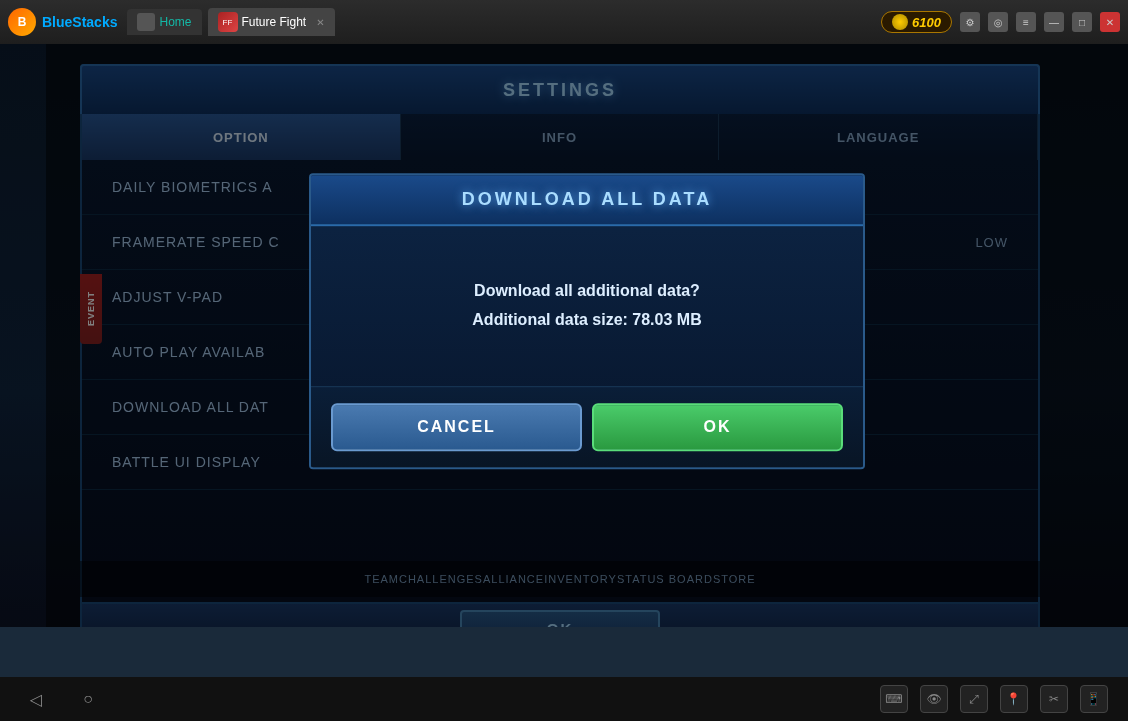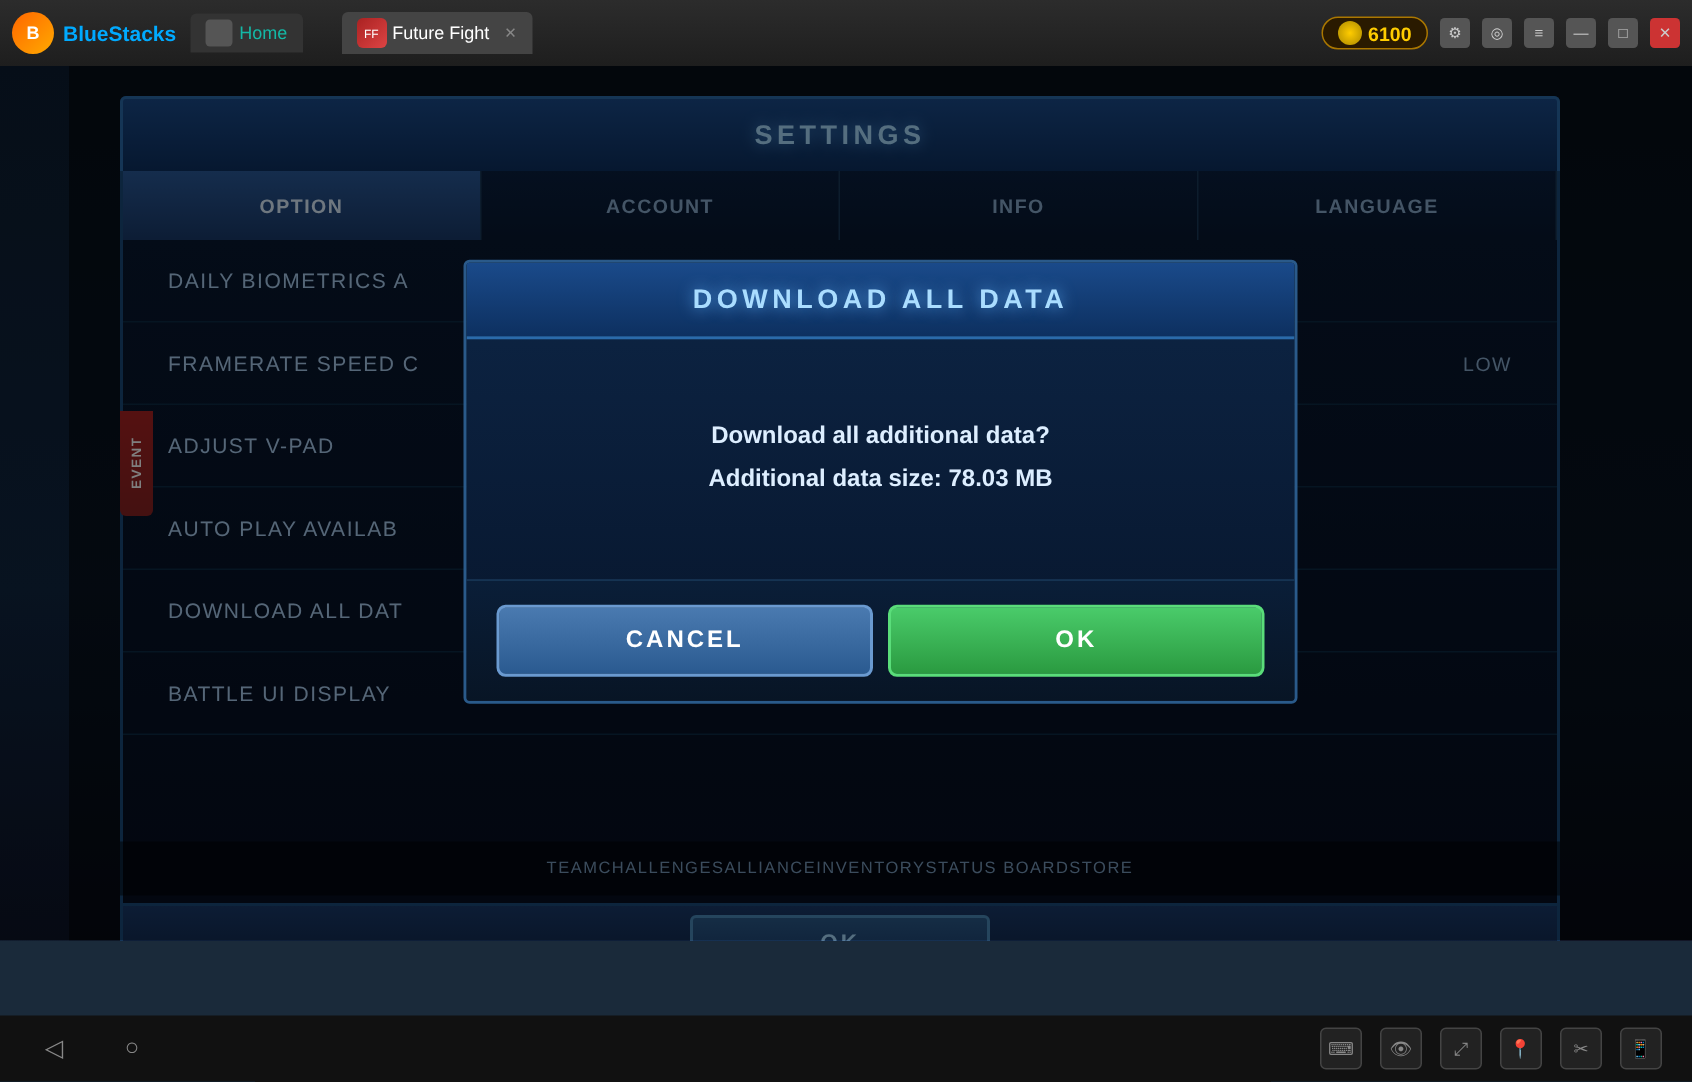--- a/index.html
+++ b/index.html
@@ -60,21 +60,20 @@
     .titlebar-tab .tab-icon {
       width: 18px;
       height: 18px;
       background: #555;
       border-radius: 3px;
     }
 
     .titlebar-tab.active {
       background: #444;
       color: white;
-      margin-left: 20px;
     }
 
     .titlebar-tab .game-icon {
       width: 20px;
       height: 20px;
       background: linear-gradient(135deg, #aa2222, #dd4444);
       border-radius: 4px;
       display: flex;
       align-items: center;
       justify-content: center;
@@ -93,20 +92,21 @@
       display: flex;
       align-items: center;
       gap: 4px;
       background: #2a1a00;
       border: 1px solid #aa7700;
       border-radius: 12px;
       padding: 2px 10px;
       color: #ffcc00;
       font-size: 13px;
       font-weight: bold;
+      font-style: italic;
     }
 
     .coin-icon {
       width: 16px;
       height: 16px;
       background: radial-gradient(circle, #ffcc00, #aa8800);
       border-radius: 50%;
     }
 
     .titlebar-btn {
@@ -493,23 +493,20 @@
 
   <div class="settings-header">
     <span class="settings-title">SETTINGS</span>
   </div>
 
   <div class="settings-tabs">
     <div class="settings-tab active">
       <span>OPTION</span>
     </div>
     <div class="settings-tab">
-      <span>ACCOUNT</span>
-    </div>
-    <div class="settings-tab">
       <span>INFO</span>
     </div>
     <div class="settings-tab">
       <span>LANGUAGE</span>
     </div>
   </div>
 
   <div class="settings-content">
     <div class="settings-row">
       <span>DAILY BIOMETRICS A</span>

